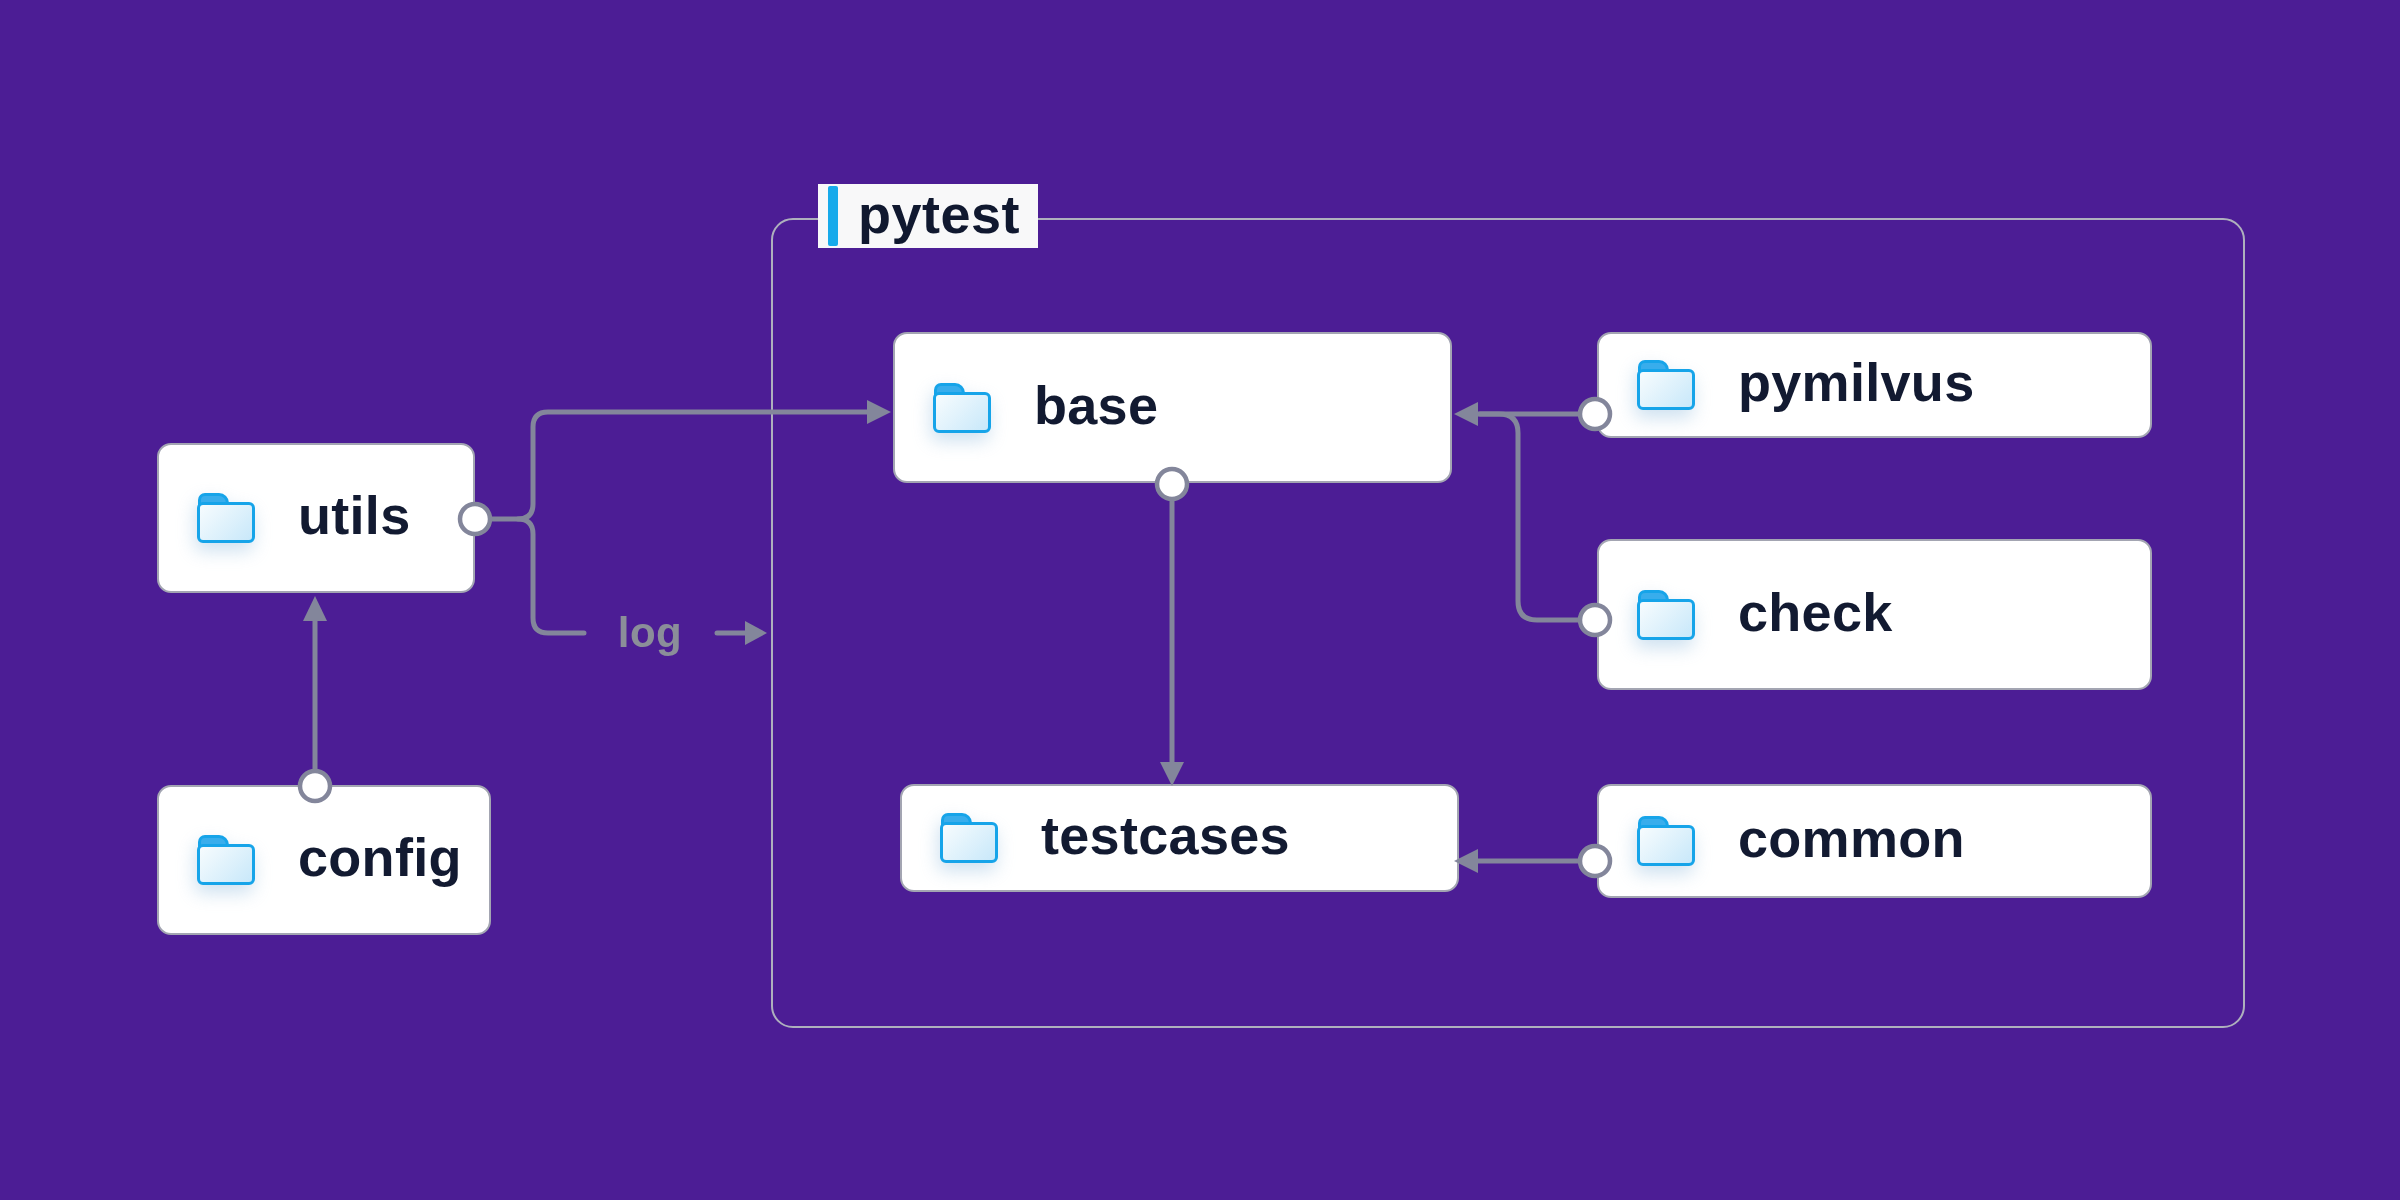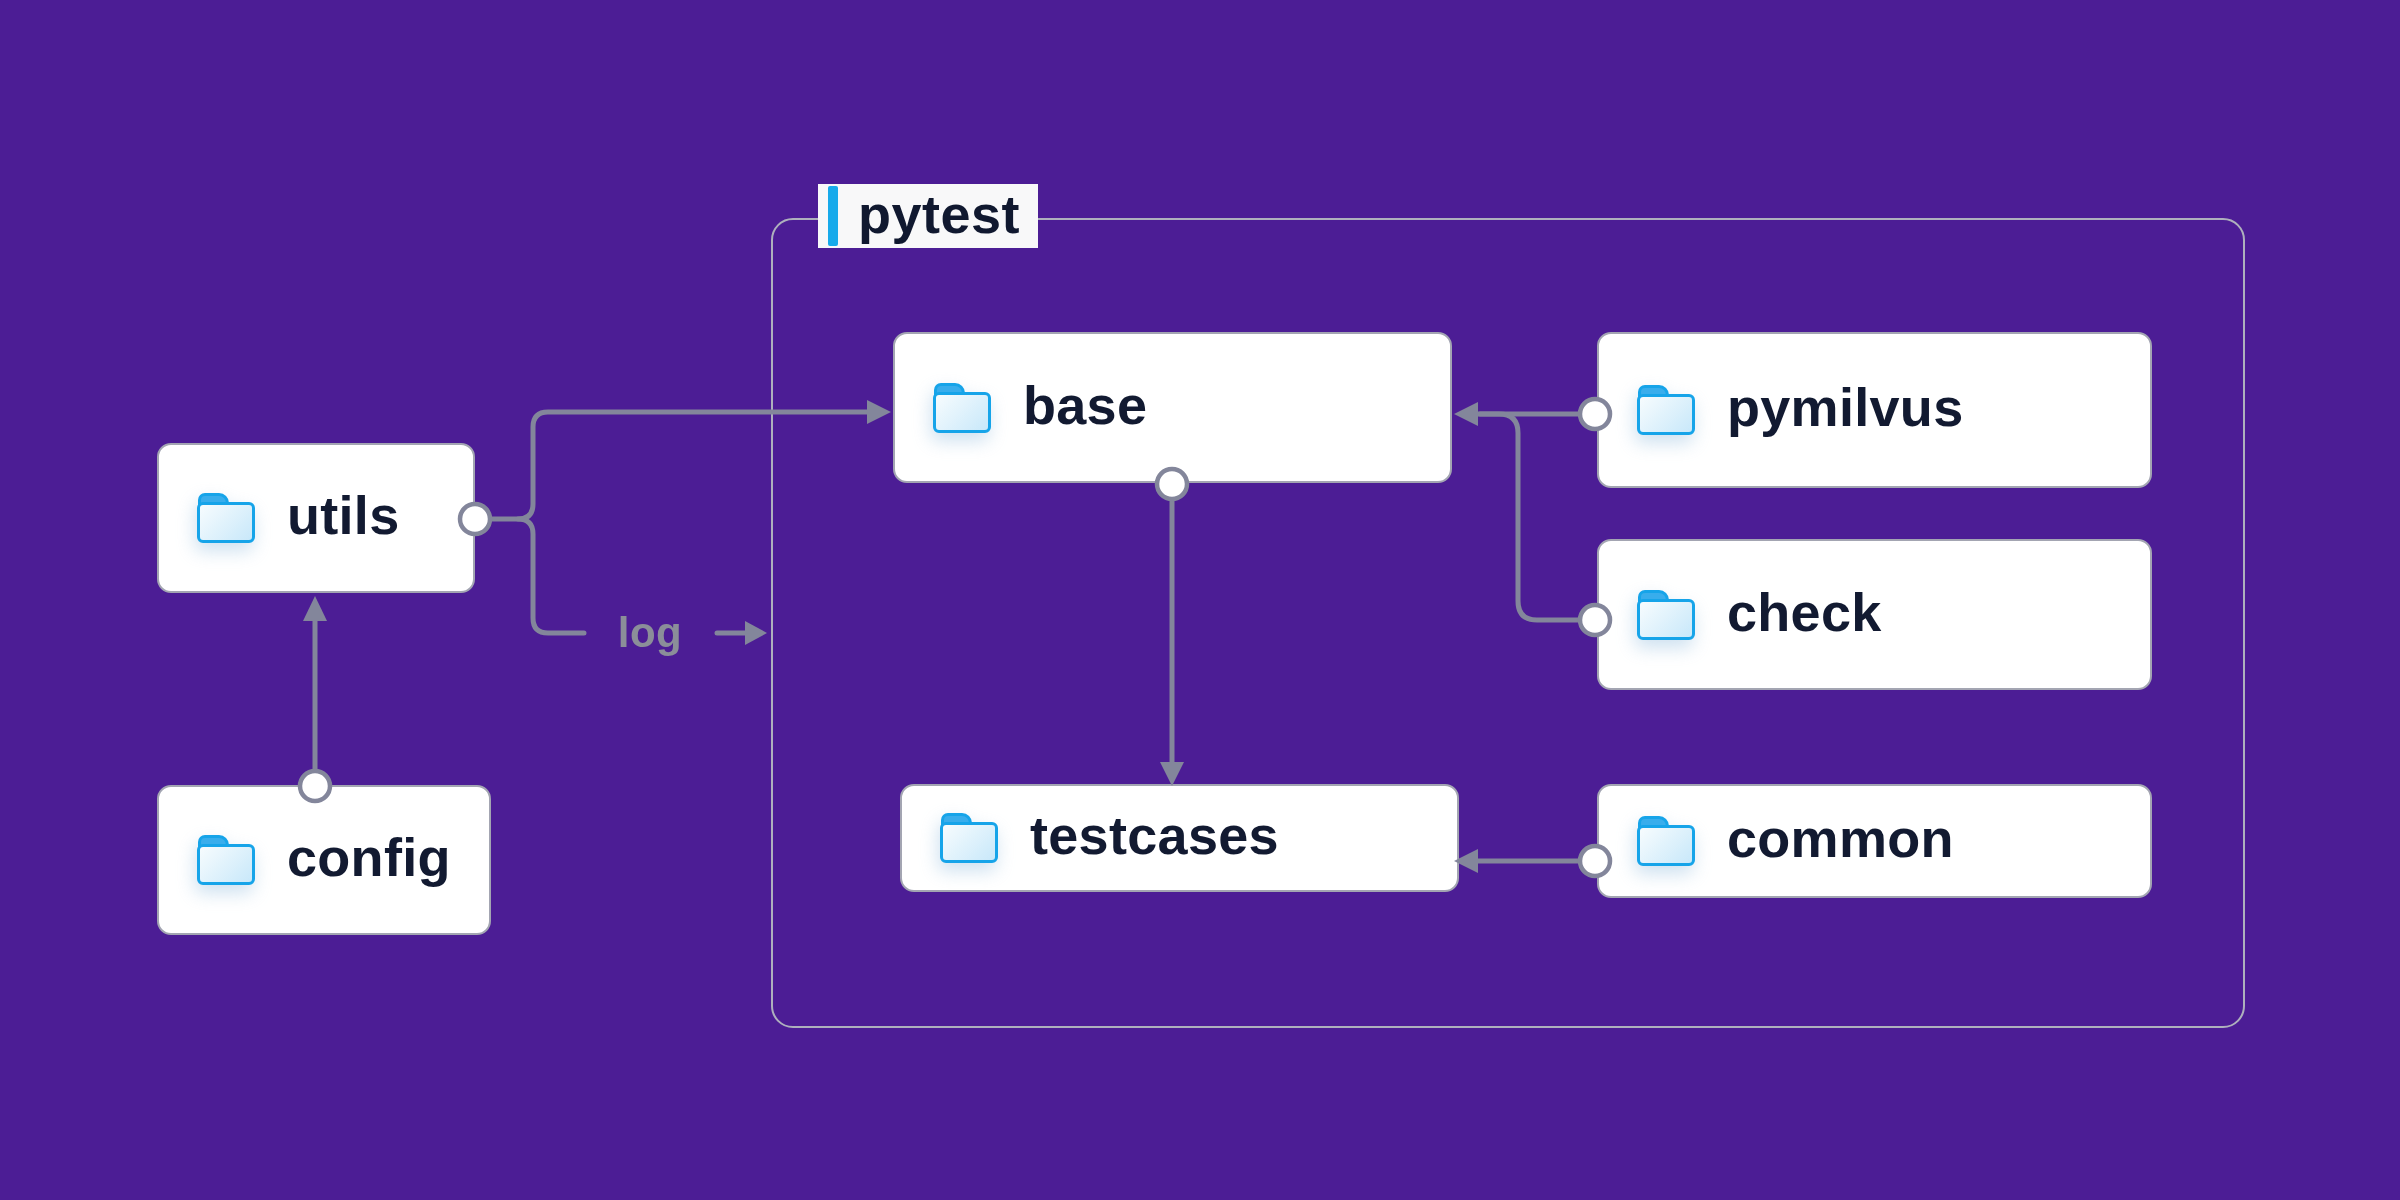--- a/index.html
+++ b/index.html
@@ -53,36 +53,36 @@
   
   .node {
     position: absolute;
     background: #ffffff;
     border: 2px solid #a3a5b2;
     border-radius: 14px;
     box-sizing: border-box;
     display: flex;
     align-items: center;
     padding-left: 38px;
-    gap: 32px;
+    gap: 43px;
     z-index: 2;
   }
   .node-label {
     font-size: 54px;
     font-weight: 700;
     color: #121a31;
     letter-spacing: 0.3px;
     line-height: 1;
     padding-bottom: 6px;
   }
   .node-utils     { left: 157px;  top: 443px; width: 318px; height: 150px; }
   .node-config    { left: 157px;  top: 785px; width: 334px; height: 150px; }
   .node-base      { left: 893px;  top: 332px; width: 559px; height: 151px; }
   .node-testcases { left: 900px;  top: 784px; width: 559px; height: 108px; }
-  .node-pymilvus  { left: 1597px; top: 332px; width: 555px; height: 156px; }
+  .node-pymilvus  { left: 1597px; top: 332px; width: 555px; height: 106px; }
   .node-check     { left: 1597px; top: 539px; width: 555px; height: 151px; }
   .node-common    { left: 1597px; top: 784px; width: 555px; height: 114px; }
 
   
   .folder {
     position: relative;
     width: 58px; height: 50px;
     flex: 0 0 auto;
     filter: drop-shadow(-2px 8px 9px rgba(125, 175, 215, 0.38));
   }

